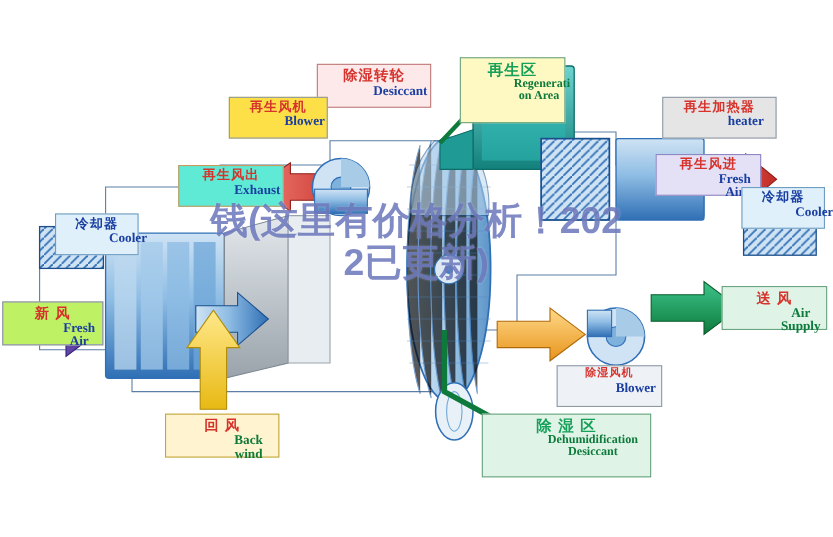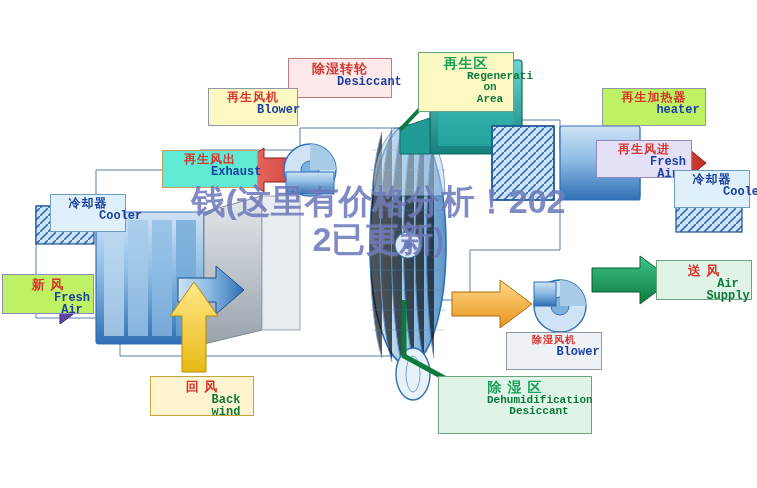--- a/index.html
+++ b/index.html
@@ -1,21 +1,21 @@
 <!DOCTYPE html>
 <html><head>
 <meta charset="utf-8">
 <style>
   html,body{margin:0;padding:0;}
   body{width:757px;height:488px;background:#ffffff;font-family:"Liberation Sans",sans-serif;overflow:hidden;}
   #stage{position:relative;width:757px;height:488px;}
   svg#diagram{position:absolute;left:0;top:0;width:757px;height:488px;}
   .lbl{position:absolute;box-sizing:border-box;text-align:center;line-height:1.05;}
   .lbl .cn{display:block;font-weight:bold;letter-spacing:1px;}
-  .lbl .en{display:block;font-family:Liberation Mono, monospace;font-weight:bold;padding-left:48px;}
+  .lbl .en{display:block;font-family:Liberation Serif, serif;font-weight:bold;padding-left:48px;}
   .l-box{border:1px solid #555;}
   .watermark{
     position:absolute;left:0;top:182px;width:757px;
     text-align:center;font-size:34px;font-weight:bold;
     color:#6f7bbd;opacity:.88;line-height:1.12;
     text-shadow:0 0 2px rgba(255,255,255,.35);
     letter-spacing:0px;
   }
   .wm-line{display:block;}
 </style>
@@ -209,26 +209,26 @@
     <span class="cn" style="color:#d6332c;font-size:13px;">除湿转轮</span>
     <span class="en" style="color:#1a3fa0;font-size:12px;">Desiccant</span>
   </div>
 
   <div class="lbl l-box" style="left:418px;top:52px;width:96px;height:60px;background:#fef9c3;border-color:#6aa37f;padding-top:3px;">
     <span class="cn" style="color:#17a05a;font-size:14px;">再生区</span>
     <span class="en" style="color:#0d7a3c;font-size:11px;white-space:pre-line;">Regenerati
 on Area</span>
   </div>
 
-  <div class="lbl l-box" style="left:602px;top:88px;width:104px;height:38px;background:#bef264;border-color:#8e99a5;padding-top:2px;">
+  <div class="lbl l-box" style="left:602px;top:88px;width:104px;height:38px;background:#e5e5e5;border-color:#8e99a5;padding-top:2px;">
     <span class="cn" style="color:#d6332c;font-size:12px;">再生加热器</span>
     <span class="en" style="color:#1a3fa0;font-size:12px;">heater</span>
   </div>
 
-  <div class="lbl l-box" style="left:208px;top:88px;width:90px;height:38px;background:#fef9c3;border-color:#8e99a5;padding-top:2px;">
+  <div class="lbl l-box" style="left:208px;top:88px;width:90px;height:38px;background:#fde047;border-color:#8e99a5;padding-top:2px;">
     <span class="cn" style="color:#d6332c;font-size:12px;">再生风机</span>
     <span class="en" style="color:#1a3fa0;font-size:12px;">Blower</span>
   </div>
 
   <div class="lbl l-box" style="left:162px;top:150px;width:96px;height:38px;background:#5eead4;border-color:#c79a5e;padding-top:2px;">
     <span class="cn" style="color:#d6332c;font-size:12px;">再生风出</span>
     <span class="en" style="color:#1a3fa0;font-size:12px;">Exhaust</span>
   </div>
 
   <div class="lbl l-box" style="left:596px;top:140px;width:96px;height:38px;background:#e4e1f6;border-color:#8f87c2;padding-top:2px;">

